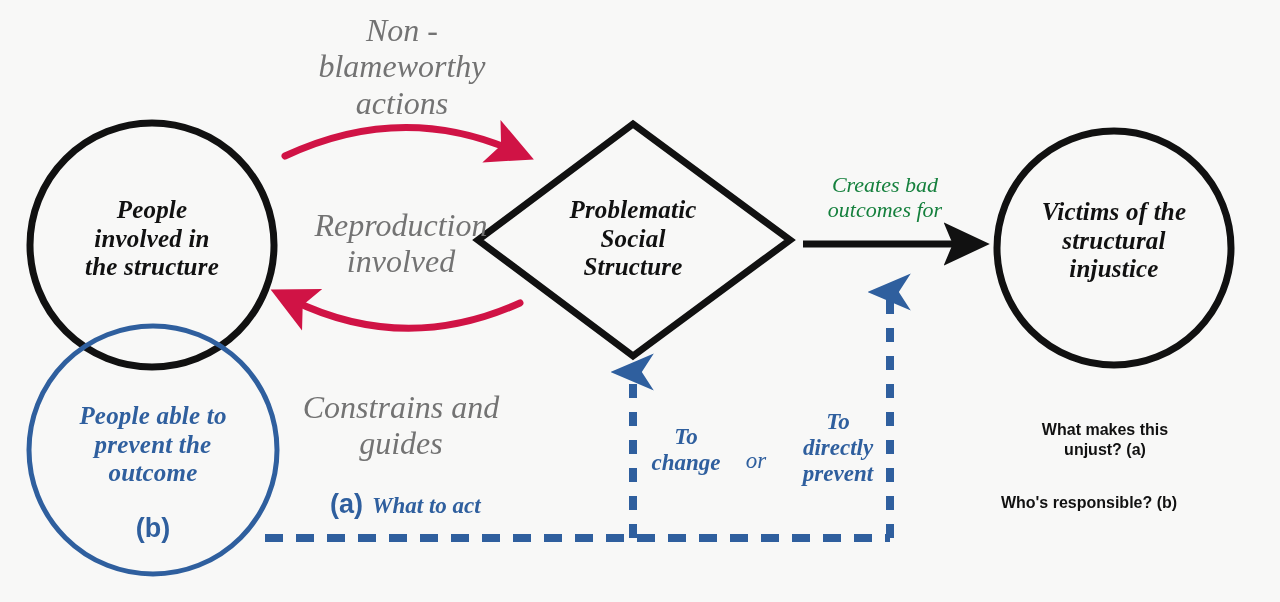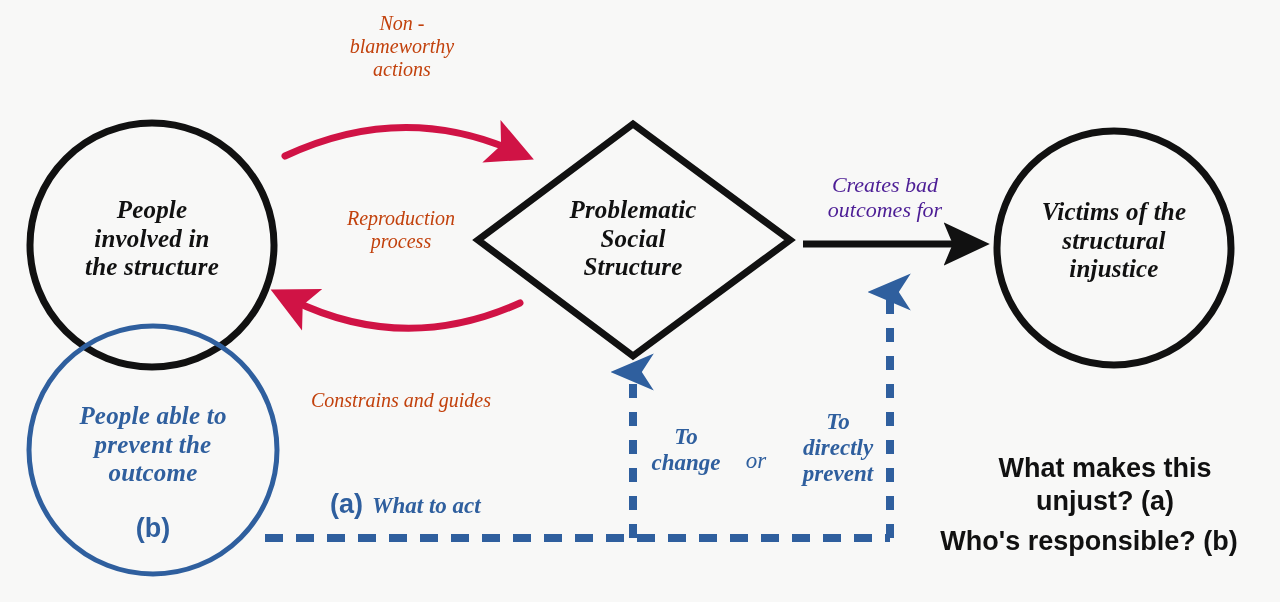--- a/index.html
+++ b/index.html
@@ -39,31 +39,31 @@
     color: #111111;
     letter-spacing: .2px;
   }
   .node-title.blue { color: #2f5f9e; }
 
   
   .red-lbl {
     font-family: "Liberation Serif", "DejaVu Serif", serif;
     font-style: italic;
     font-weight: normal;
-    font-size: 20px;
-    color: #c2410c;
+    font-size: 32px;
+    color: #737373;
   }
 
   
   .black-lbl {
     font-family: "Liberation Serif", "DejaVu Serif", serif;
     font-style: italic;
     font-weight: normal;
     font-size: 22px;
-    color: #4c1d95;
+    color: #15803d;
   }
 
   
   .blue-lbl {
     font-family: "Liberation Serif", "DejaVu Serif", serif;
     font-style: italic;
     font-weight: bold;
     font-size: 23px;
     color: #2f5f9e;
   }
@@ -82,24 +82,23 @@
     align-items: baseline;
     gap: 9px;
     white-space: nowrap;
   }
 
   
   .question {
     font-family: "Liberation Sans", "DejaVu Sans", sans-serif;
     font-style: normal;
     font-weight: bold;
-    font-size: 27px;
+    font-size: 16px;
     color: #111111;
     line-height: 1.22;
-    margin-top: 32px;
   }
 </style>
 </head>
 <body>
 
 <div id="canvas">
 
   <svg id="svg-layer" viewBox="0 0 1280 602" xmlns="http://www.w3.org/2000/svg">
 
     <defs>
@@ -151,21 +150,21 @@
 
   <div class="lbl node-title" style="left:513px; top:196px; width:240px;">Problematic
 Social
 Structure</div>
 
   <div class="lbl red-lbl" style="left:282px; top:12px; width:240px;">Non -
 blameworthy
 actions</div>
 
   <div class="lbl red-lbl" style="left:281px; top:207px; width:240px;">Reproduction
-process</div>
+involved</div>
 
   <div class="lbl red-lbl" style="left:266px; top:358px; width:270px;margin-top:31px;">Constrains and guides</div>
 
   <div class="lbl black-lbl" style="left:785px; top:172px; width:200px;">Creates bad
 outcomes for</div>
 
   <div class="fail-row" style="left:330px; top:489px;">
     <span class="marker-tag">(a)</span>
     <span class="blue-lbl">What to act</span>
   </div>

